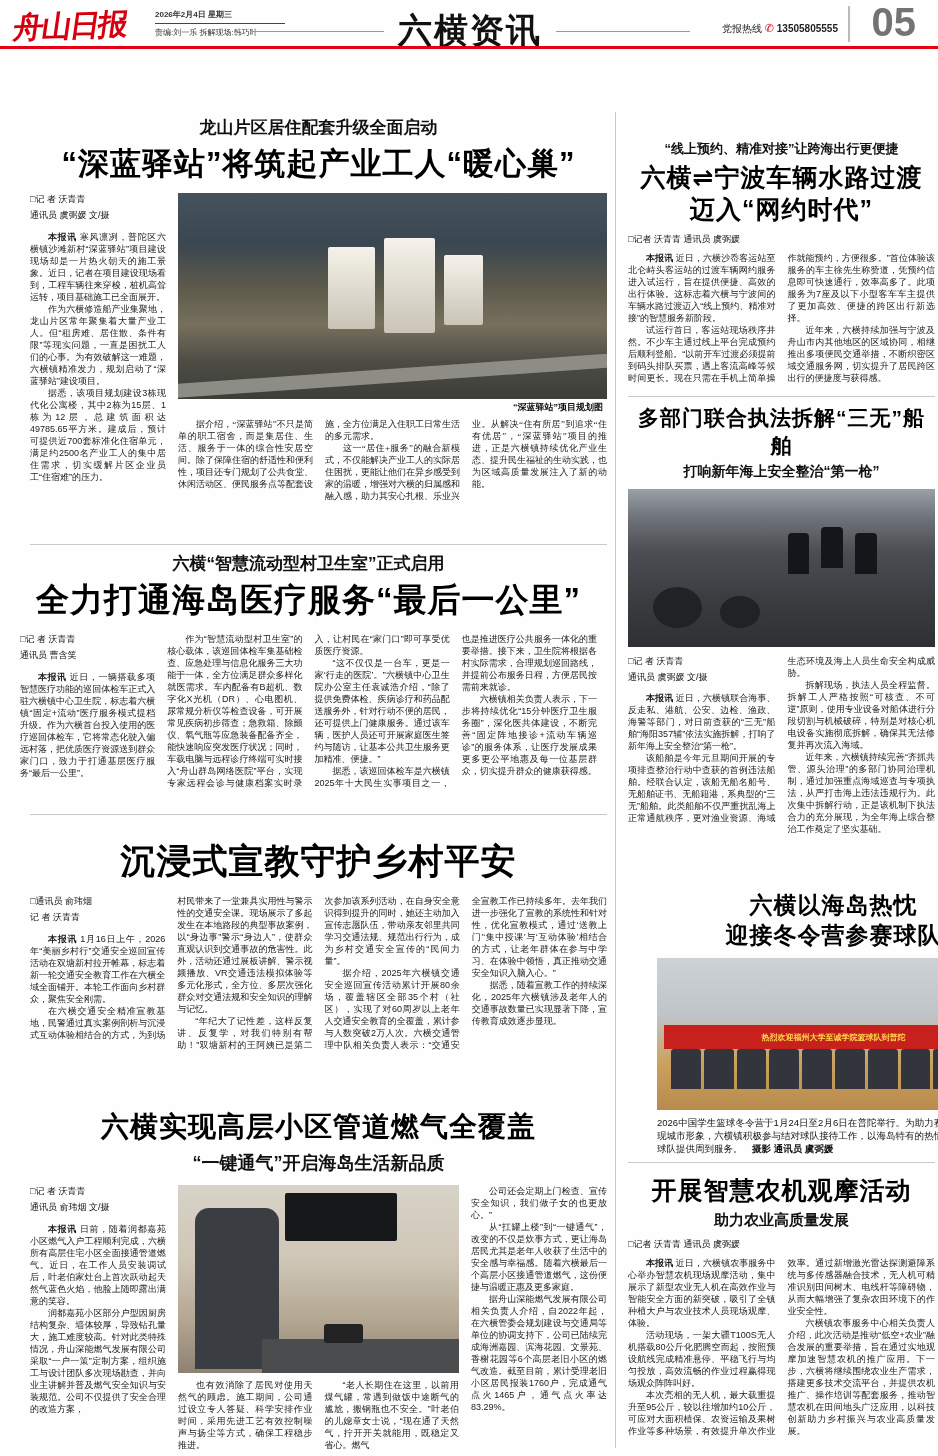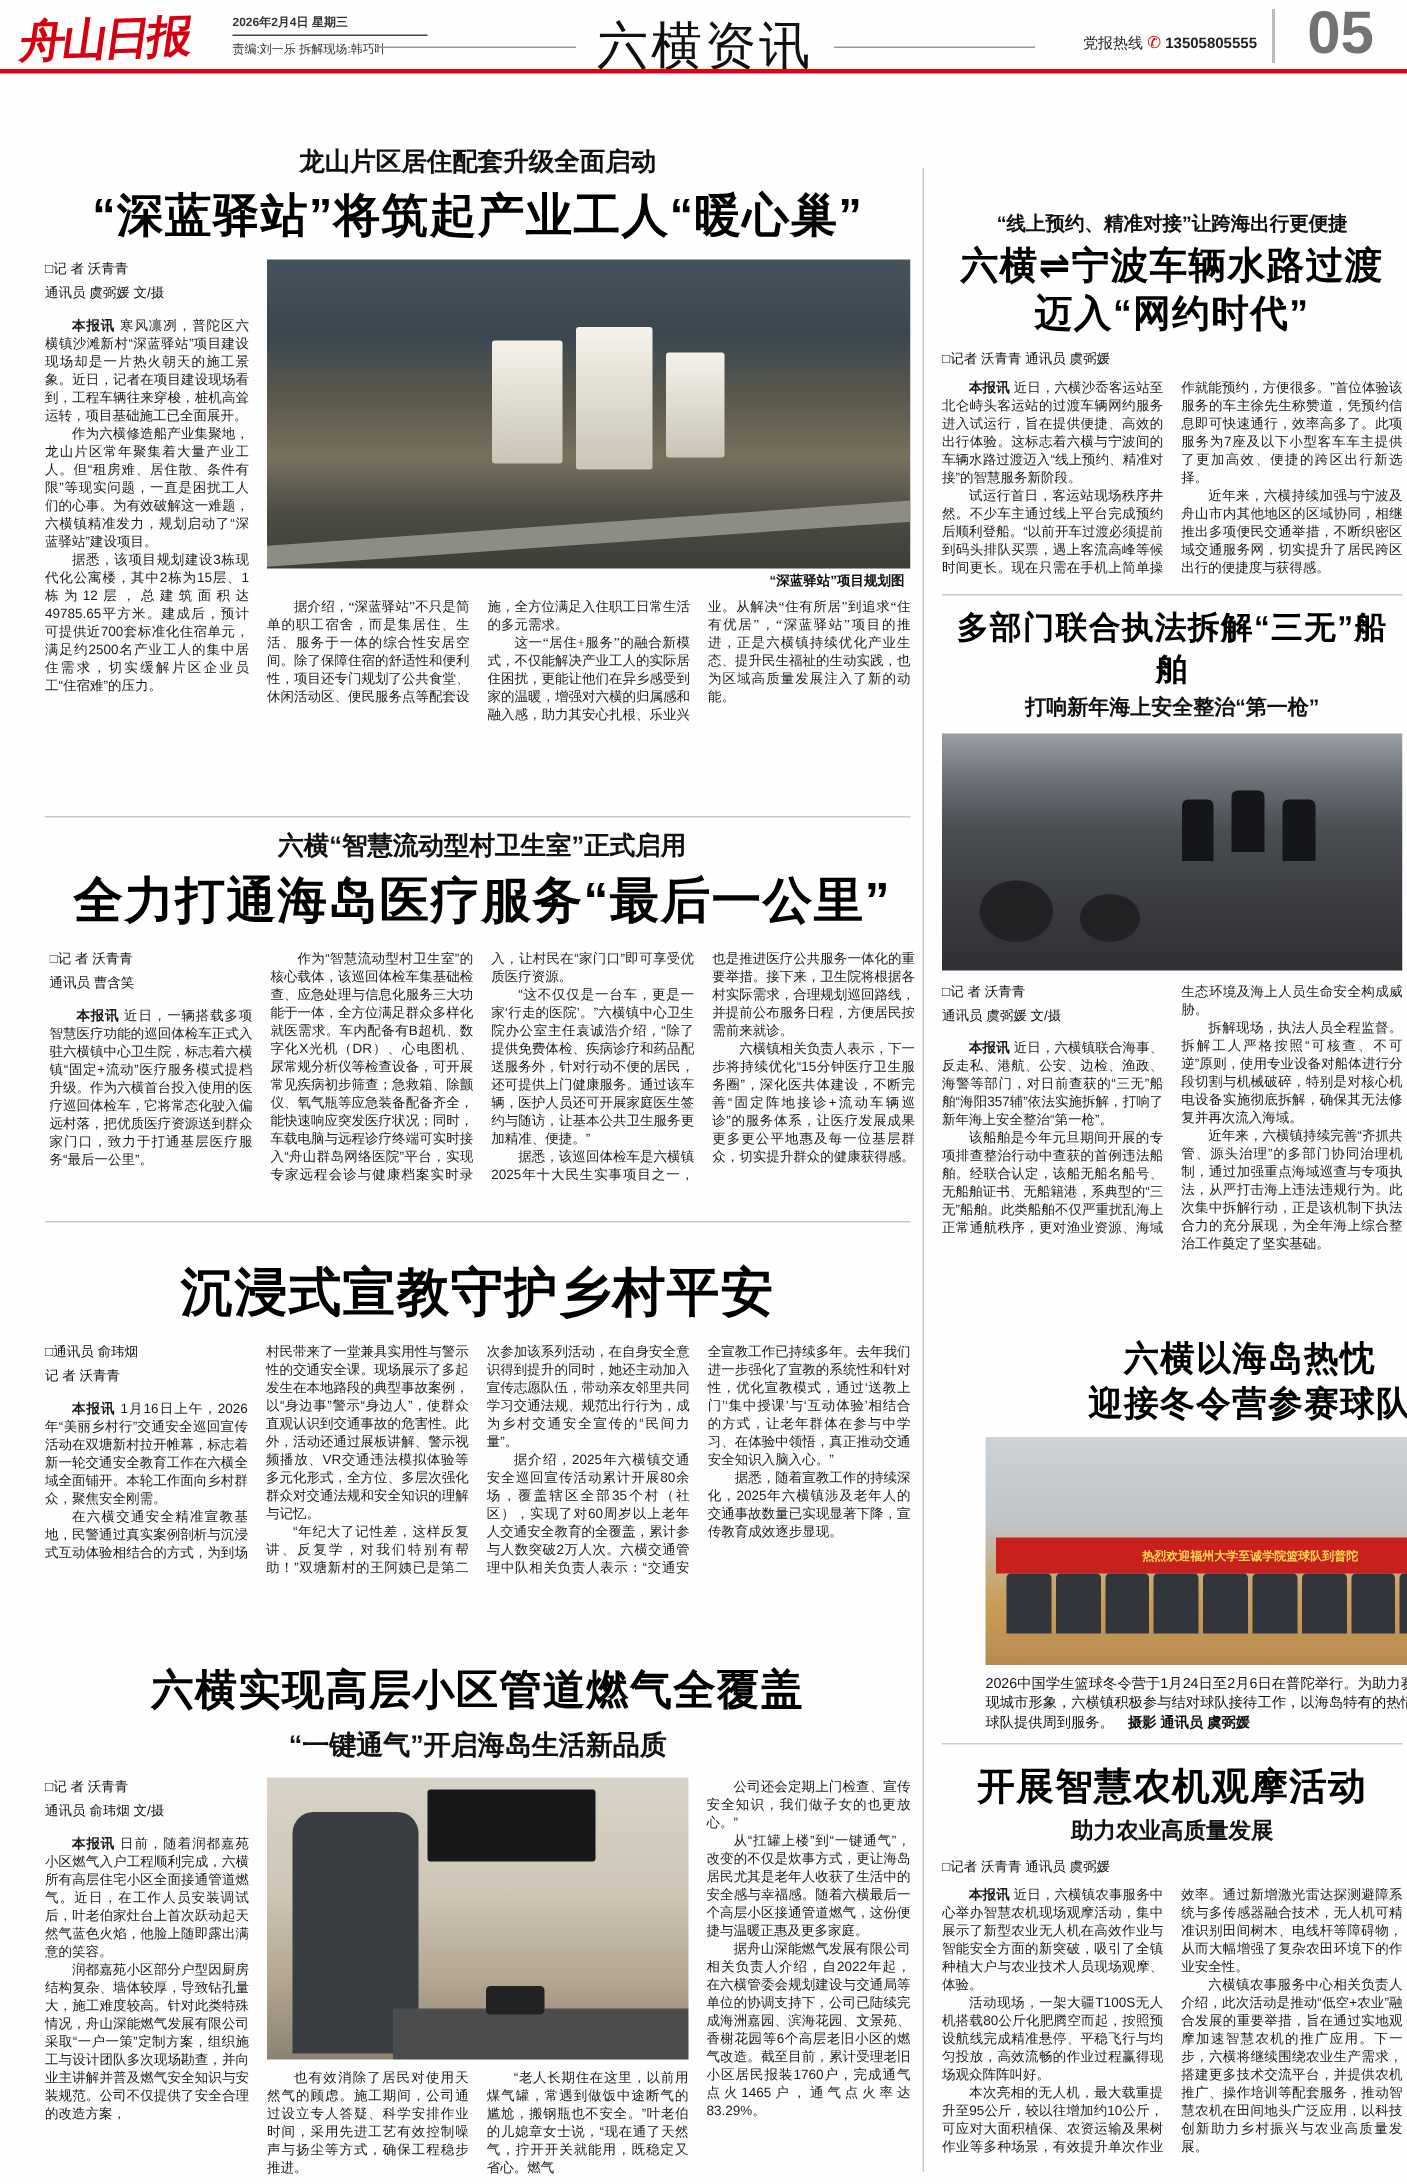--- a/index.html
+++ b/index.html
@@ -7,21 +7,21 @@
   #page{position:relative;width:938px;height:1456px;background:#fefefe;overflow:hidden;margin:0 auto;}
 
   
   #masthead{position:absolute;left:0;top:0;width:938px;height:46px;}
   .logo{position:absolute;left:14px;top:6px;font-family:"Liberation Serif","DejaVu Serif",serif;
         font-weight:bold;font-size:30px;color:#d5000f;transform:skewX(-10deg) rotate(-2deg);letter-spacing:-2px;}
   .dateblock{position:absolute;left:112px;top:9px;width:130px;font-size:8px;color:#333;margin-left:43px;}
   .dateblock .d1{border-bottom:1px solid #444;padding-bottom:3px;margin-bottom:3px;font-weight:bold;}
   .section-wrap{position:absolute;left:250px;top:8px;width:440px;display:flex;align-items:center;}
   .section-rule{flex:1;height:1px;background:#999;}
-  .section-title{font-size:34px;font-weight:normal;color:#111;padding:0 14px;letter-spacing:2px;font-family:"Liberation Serif","DejaVu Serif",serif;}
+  .section-title{font-size:34px;font-weight:bold;color:#111;padding:0 14px;letter-spacing:2px;font-family:"Liberation Serif","DejaVu Serif",serif;}
   .hotline{position:absolute;right:100px;top:22px;font-size:10px;color:#222;white-space:nowrap;}
   .hotline .phone{color:#d5000f;font-size:11px;}
   .hotline b{font-size:10px;}
   .pn-sep{position:absolute;right:88px;top:6px;width:2px;height:36px;background:#bbb;}
   .page-num{position:absolute;right:22px;top:0px;font-size:40px;font-weight:bold;color:#737373;}
   #red-rule{position:absolute;left:0;top:46px;width:938px;height:3px;background:#e60012;}
 
   
   #col-divider{position:absolute;left:615px;top:112px;width:1px;height:1336px;background:#c9c9c9;}
   .hrule{position:absolute;height:1px;background:#c9c9c9;}
@@ -33,36 +33,36 @@
   .byline-line{font-size:9px;margin:0 0 3px;color:#111;text-indent:0;}
   .para{font-size:9px;line-height:12px;text-align:justify;text-indent:2em;margin:0;color:#1a1a1a;}
   .para b{font-weight:bold;}
   .cols2{column-count:2;column-gap:12px;}
   .cols3{column-count:3;column-gap:12px;font-family:Liberation Serif, serif;}
   .cols4{column-count:4;column-gap:12px;}
   .photo{position:relative;overflow:hidden;}
   .photo-caption{font-size:9px;font-weight:bold;text-align:right;margin:2px 4px 4px 0;color:#111;}
 
   
-  #a1{left:30px;top:96px;width:577px;height:428px;}
+  #a1{left:30px;top:116px;width:577px;height:428px;}
   #a1 .kicker{font-size:17px;margin-bottom:4px;}
   #a1 .headline{font-size:31px;margin-bottom:8px;}
   #a1-body{display:flex;gap:12px;}
   #a1-left{width:136px;flex:none;}
   #a1-right{flex:1;}
   #a1-photo{width:100%;height:206px;background:
      linear-gradient(180deg,#46525c 0%,#3a4650 24%,#5d5a4c 46%,#77705d 64%,#4c4c44 82%,#3c3e38 100%);}
   .tower{position:absolute;background:linear-gradient(180deg,#f5f2ea,#c9c4b6);border-radius:2px;}
   .t1{left:35%;top:26%;width:11%;height:40%;}
   .t2{left:48%;top:22%;width:12%;height:46%;}
   .t3{left:62%;top:30%;width:9%;height:34%;}
   .road{position:absolute;left:-5%;bottom:8%;width:115%;height:7%;background:#8d8d85;transform:rotate(-4deg);}
 
   
-  #a2{left:33px;top:552px;width:577px;height:258px;}
+  #a2{left:20px;top:552px;width:577px;height:258px;}
   #a2 .kicker{font-size:17px;margin-bottom:3px;}
   #a2 .headline{font-size:33px;margin-bottom:10px;}
   #a2 .cols4{height:186px;}
 
   
   #a3{left:30px;top:838px;width:577px;height:258px;}
   #a3 .kicker{font-size:15px;margin-bottom:3px;}
   #a3 .headline{font-size:35px;margin-bottom:10px;}
   #a3 .cols4{height:182px;}
 

